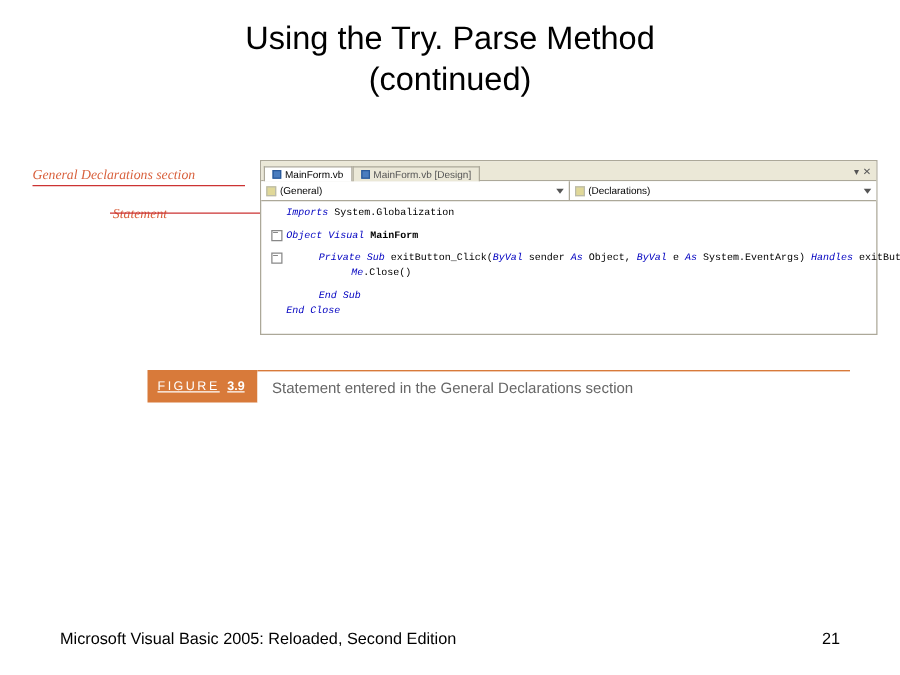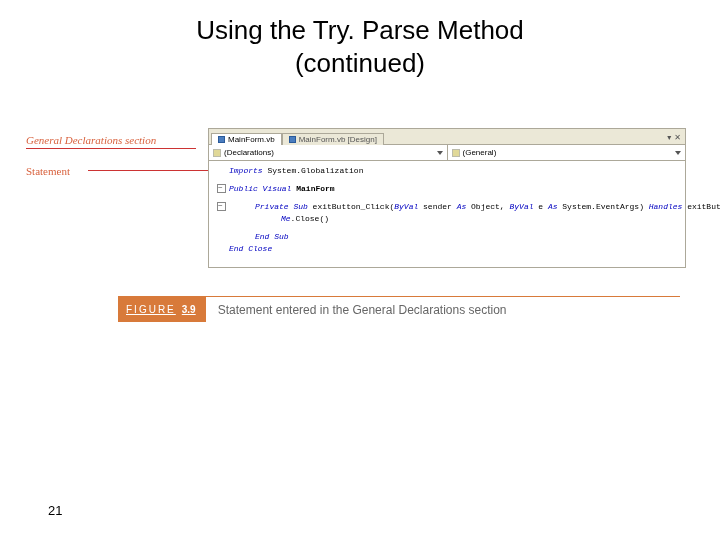--- a/index.html
+++ b/index.html
@@ -42,24 +42,26 @@
   }
   .callout-1::after {
     content: "";
     display: block;
     border-bottom: 1px solid #c33;
     width: 170px;
     margin-top: 2px;
   }
   .callout-2 {
     color: #d8603c;
+    font-style: italic;
     font-family: Georgia, 'Times New Roman', serif;
     font-size: 11px;
     padding-top: 16px;
     padding-left: 8px;
+    text-align: center;
   }
   .callout-2-line {
     position: absolute;
     left: 70px;
     top: 42px;
     width: 120px;
     height: 0;
     border-top: 1px solid #c33;
   }
   .callout-2-line::after {
@@ -68,21 +70,21 @@
     right: -1px;
     top: 0;
     width: 0;
     height: 20px;
     border-right: 1px solid #c33;
   }
   .ide-window {
     position: absolute;
     left: 190px;
     top: 0;
-    right: 16px;
+    right: 0;
     height: 140px;
     border: 1px solid #aca899;
     background: #fff;
     font-size: 8px;
   }
   .ide-tabs {
     display: flex;
     align-items: flex-end;
     height: 16px;
     background: #ebe8d7;
@@ -238,47 +240,48 @@
         <span>MainForm.vb [Design]</span>
       </div>
       <div class="ide-tabs-right">
         <span class="wctl">▾</span>
         <span class="wctl">✕</span>
       </div>
     </div>
     <div class="ide-dropdowns">
       <div class="ide-dd">
         <span class="dd-ico"></span>
-        <span>(Declarations)</span>
+        <span>(General)</span>
         <span class="dd-arrow"></span>
       </div>
       <div class="ide-dd">
         <span class="dd-ico"></span>
-        <span>(General)</span>
+        <span>(Declarations)</span>
         <span class="dd-arrow"></span>
       </div>
     </div>
     <div class="code-region">
       <div class="code-line"><span class="kw">Imports</span><span> System.Globalization</span></div>
       <div class="code-line" style="height:6px"></div>
-      <div class="code-line toggle"><span class="kw">Public</span><span class="kw"> Visual</span><b> MainForm</b></div>
+      <div class="code-line toggle"><span class="kw">Object</span><span class="kw"> Visual</span><b> MainForm</b></div>
       <div class="code-line" style="height:6px"></div>
       <div class="code-line toggle indent1"><span class="kw">Private</span><span class="kw"> Sub</span><span> exitButton_Click(</span><span class="kw">ByVal</span><span> sender </span><span class="kw">As</span><span> Object, </span><span class="kw">ByVal</span><span> e </span><span class="kw">As</span><span> System.EventArgs) </span><span class="kw">Handles</span><span> exitButton.Click</span></div>
       <div class="code-line indent2"><span class="kw">Me</span><span>.Close()</span></div>
       <div class="code-line" style="height:6px"></div>
       <div class="code-line indent1"><span class="kw">End Sub</span></div>
       <div class="code-line"><span class="kw">End Close</span></div>
     </div>
   </div>
 
   <div class="figure-bar">
     <div class="figure-label">
       <span>FIGURE</span>
       <span class="figure-num">3.9</span>
     </div>
     <div class="figure-caption">Statement entered in the General Declarations section</div>
   </div>
 
 </div>
 
 <div class="footer">
+  <span>Microsoft Visual Basic 2005: Reloaded, Second Edition</span>
   <span>21</span>
 </div>
 
 </body></html>

